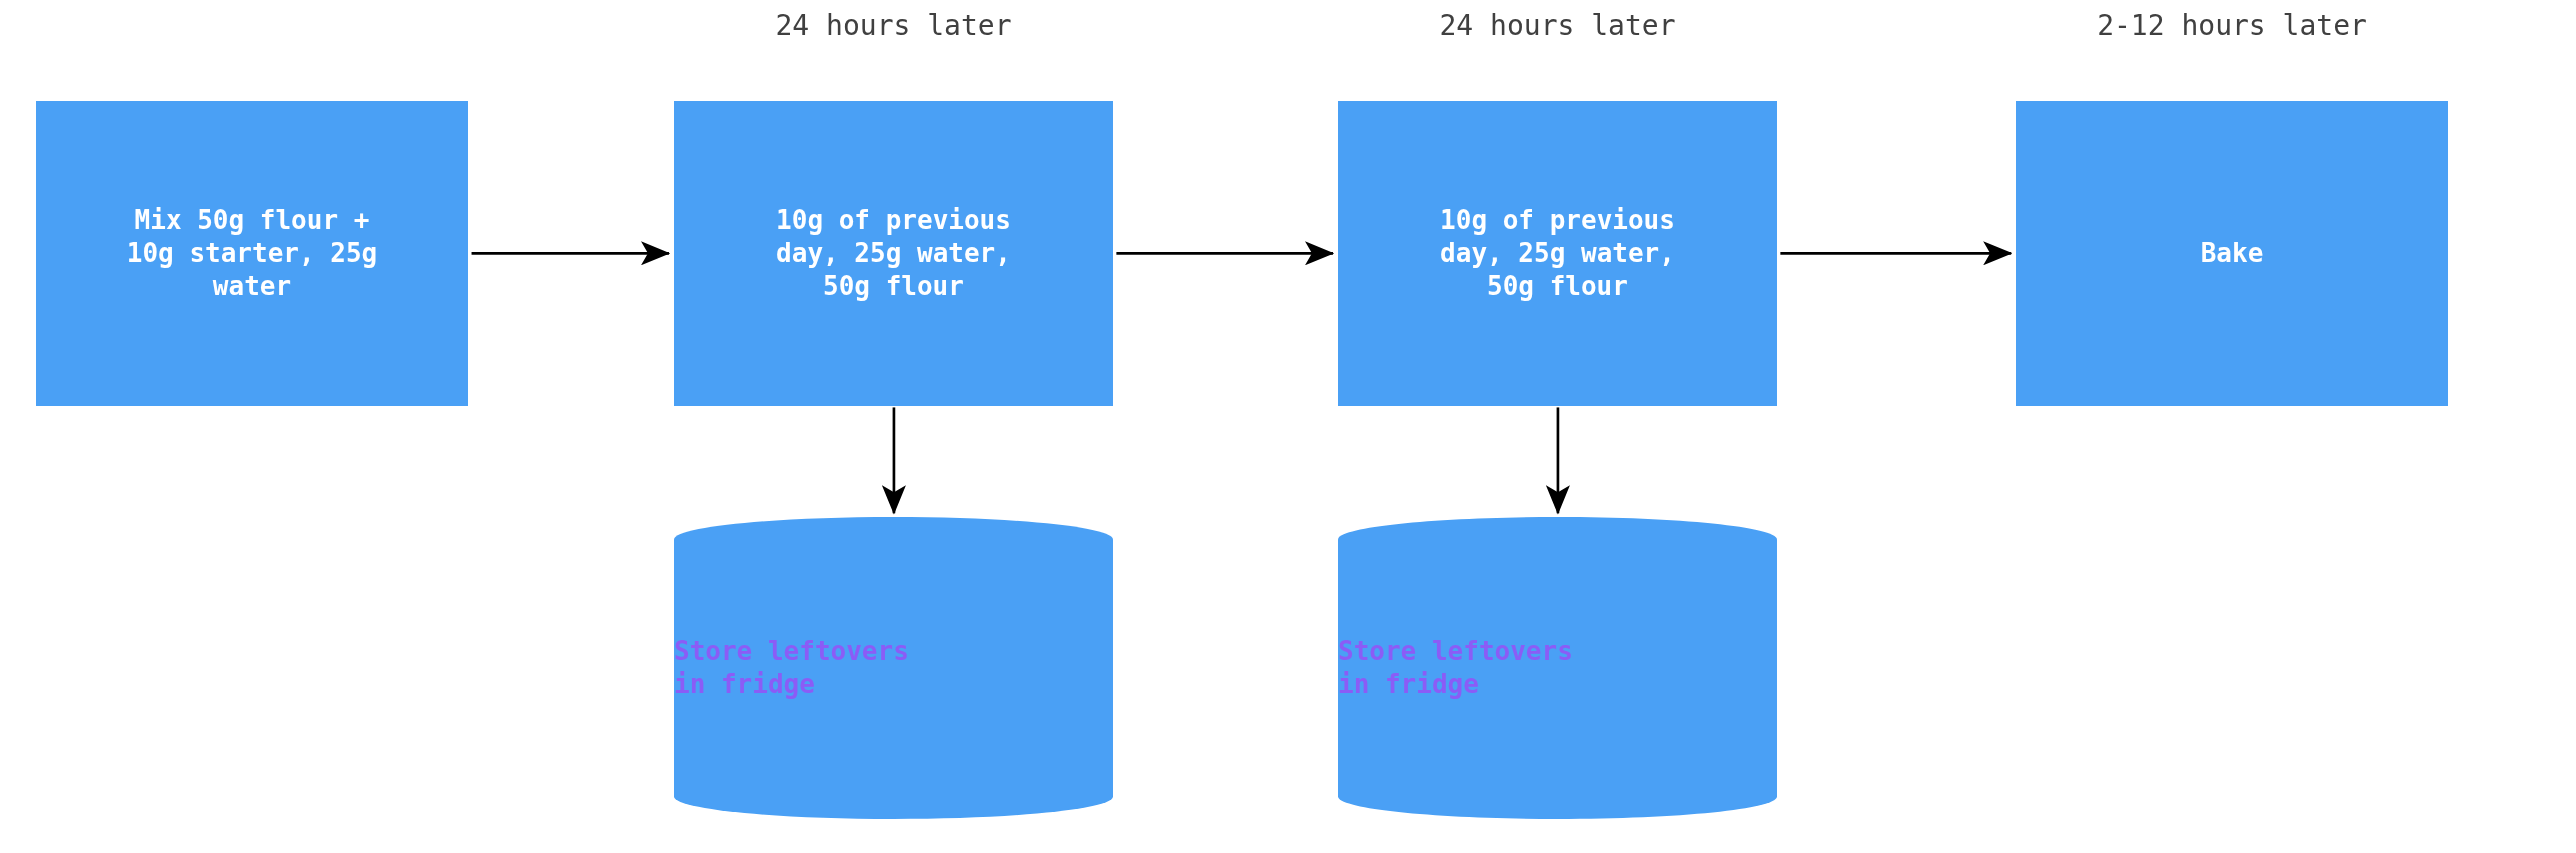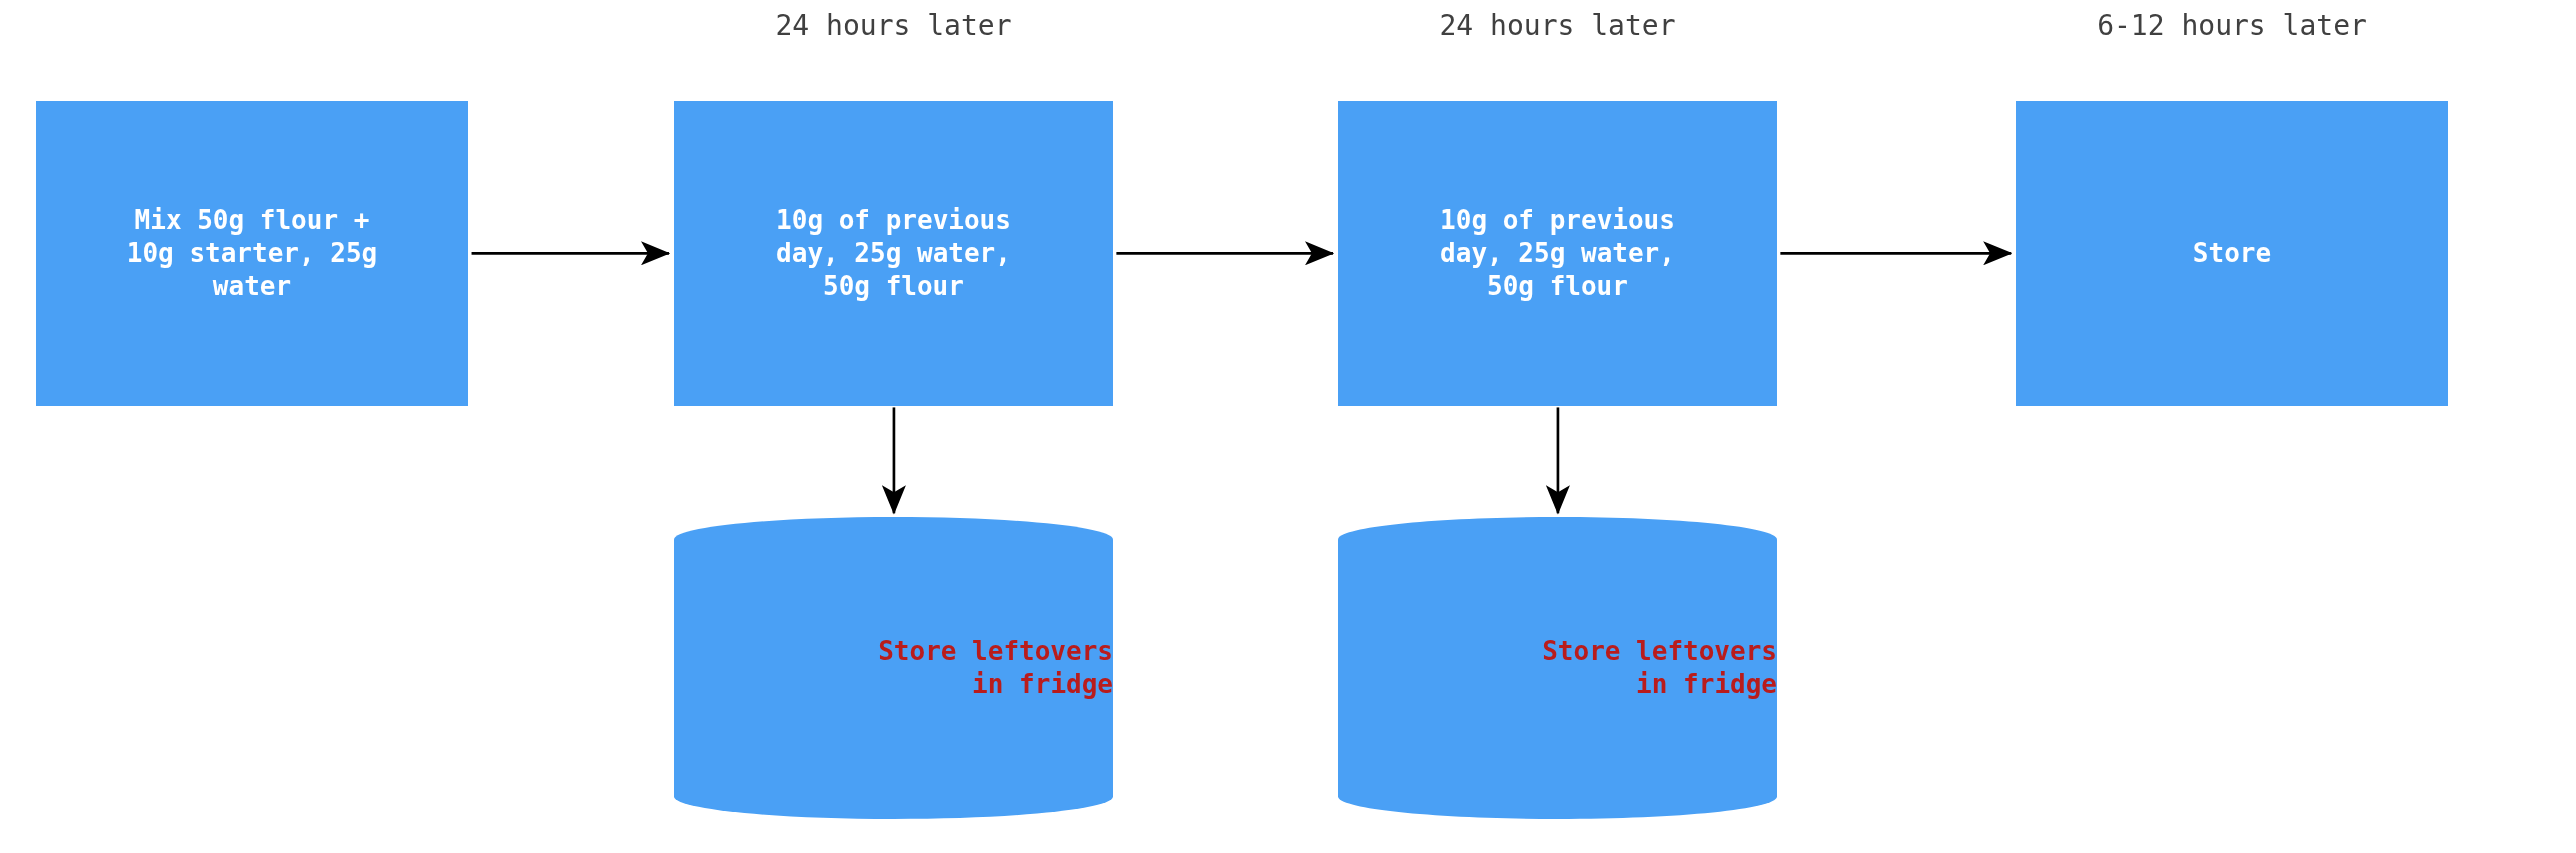--- a/index.html
+++ b/index.html
@@ -45,22 +45,22 @@
     position: absolute;
     left: 0;
     top: 0;
     width: 100%;
     height: 100%;
   }
   .cyl-label {
     position: relative;
     z-index: 2;
     width: 100%;
-    text-align: right;
-    color: #b91c1c;
+    text-align: left;
+    color: #8b5cf6;
     font-weight: bold;
     font-size: 26px;
     line-height: 1.28;
     white-space: pre-line;
     font-family: "DejaVu Sans Mono", "Liberation Mono", monospace;
   }
   .edge-label {
     position: absolute;
     color: #404040;
     font-family: "DejaVu Sans Mono", "Liberation Mono", monospace;
@@ -105,35 +105,35 @@
     </g>
     <g>
       <line x1="1870" y1="489" x2="1870" y2="616" stroke="#000000" stroke-width="3.2" marker-end="url(#arrowhead)"></line>
     </g>
   </svg>
 
   <div class="edge-label" style="left:674px; top:11.7px; width:439px;">24 hours later</div>
 
   <div class="edge-label" style="left:1338px; top:11.7px; width:439px;">24 hours later</div>
 
-  <div class="edge-label" style="left:2016px; top:11.7px; width:432px;">6-12 hours later</div>
+  <div class="edge-label" style="left:2016px; top:11.7px; width:432px;">2-12 hours later</div>
 
   <div class="node process" style="left:36px; top:101px; width:432px; height:305px;">Mix 50g flour +
 10g starter, 25g
 water</div>
 
   <div class="node process" style="left:674px; top:101px; width:439px; height:305px;">10g of previous
 day, 25g water,
 50g flour</div>
 
   <div class="node process" style="left:1338px; top:101px; width:439px; height:305px;">10g of previous
 day, 25g water,
 50g flour</div>
 
-  <div class="node process" style="left:2016px; top:101px; width:432px; height:305px;">Store</div>
+  <div class="node process" style="left:2016px; top:101px; width:432px; height:305px;">Bake</div>
 
   <div class="node cylinder" style="left:674px; top:517px; width:439px; height:302px;">
     <svg class="cyl-svg" viewBox="0 0 527 363" preserveAspectRatio="none" xmlns="http://www.w3.org/2000/svg">
       <path d="M0,27 C0,12 118,0 263.5,0 C409,0 527,12 527,27
                L527,336 C527,351 409,363 263.5,363 C118,363 0,351 0,336 Z" fill="#4AA0F5"></path>
     </svg>
     <div class="cyl-label">Store leftovers
 in fridge</div>
   </div>
 

